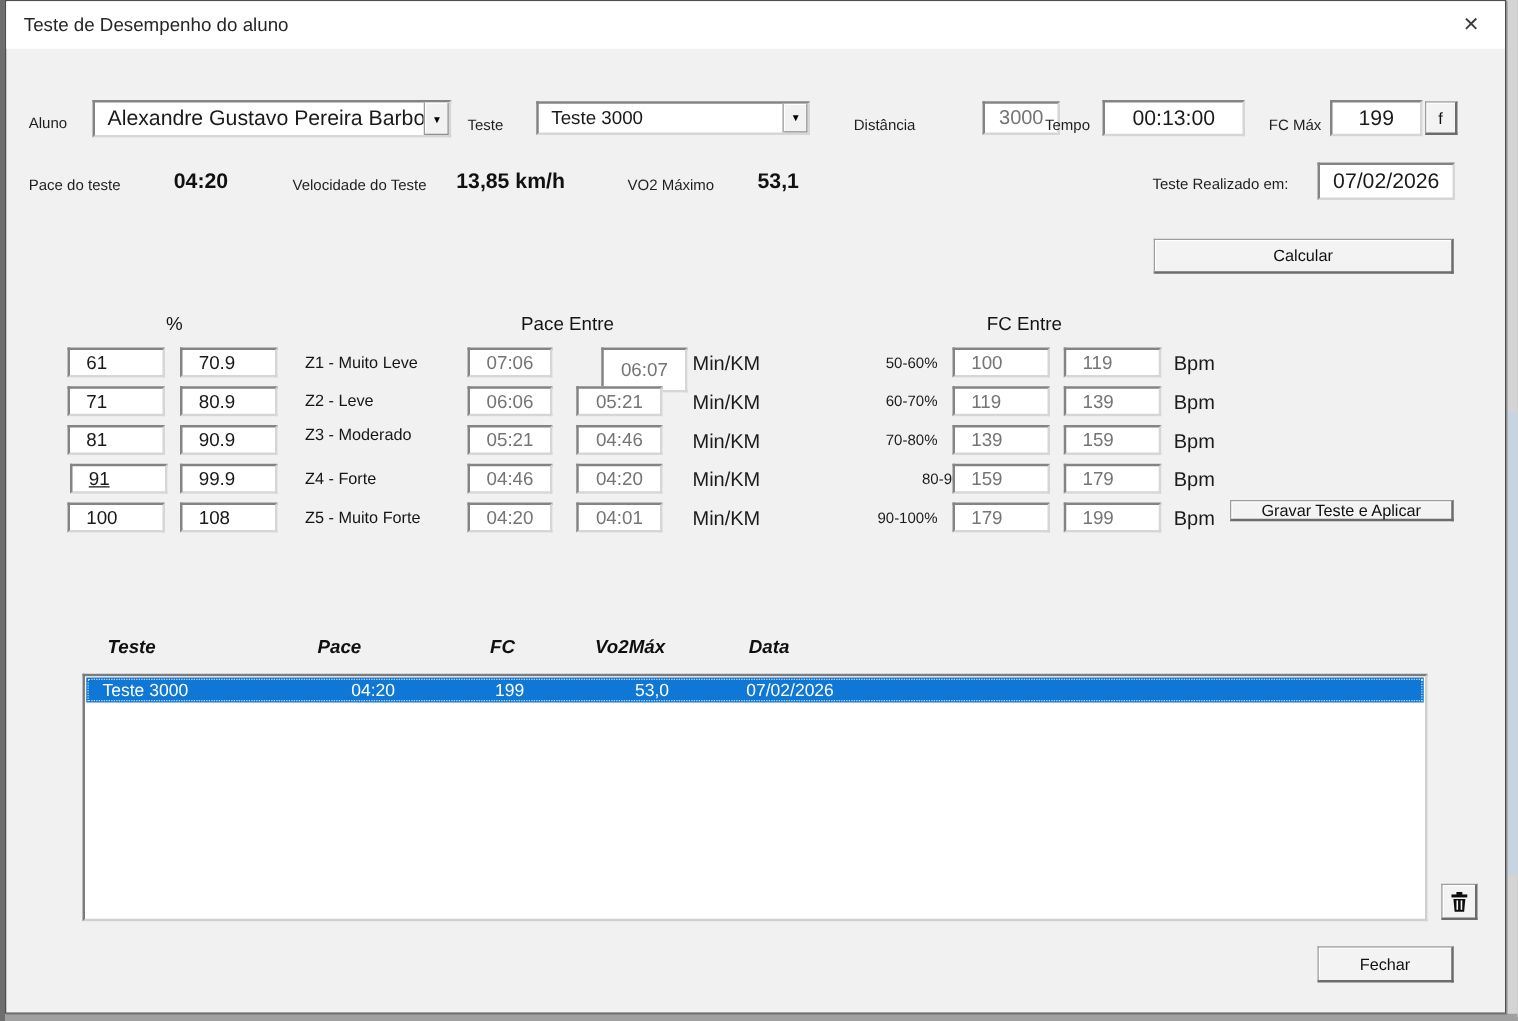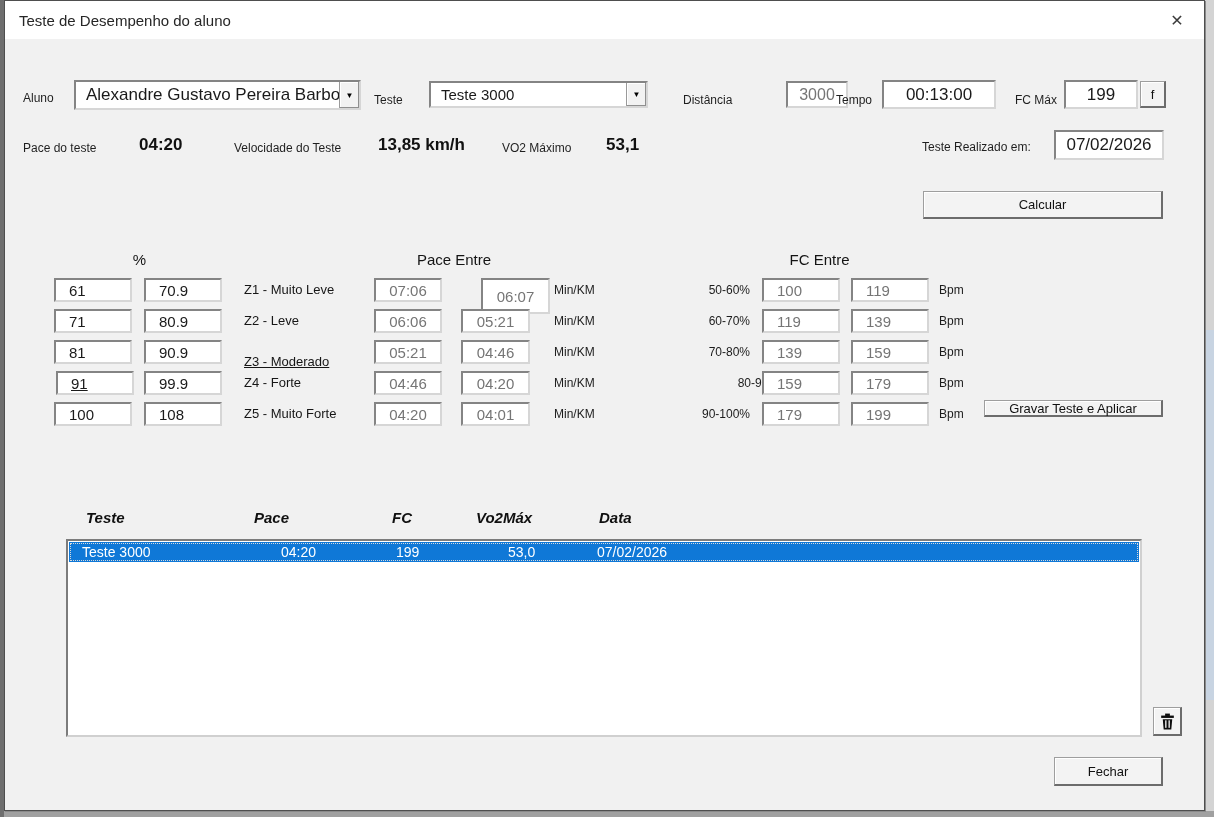--- a/index.html
+++ b/index.html
@@ -35,21 +35,21 @@
          font-size:13px; color:#111; cursor:pointer; }
 
   .combo { position:absolute; background:#fff; border:2px solid; border-color:#848484 #d6d6d6 #d6d6d6 #848484;
            display:flex; align-items:center; cursor:pointer; }
   .combo .cv { flex:1; padding-left:10px; white-space:nowrap; overflow:hidden; }
   .combo .arrow { width:20px; align-self:stretch; display:flex; align-items:center; justify-content:center;
                   font-size:8px; color:#000; background:#f2f2f2; border-left:1px solid #9a9a9a;
                   box-shadow:inset -1px -1px 0 #8f8f8f, inset 1px 1px 0 #fff; }
 
   .sec-hdr { position:absolute; font-size:15px; color:#141414; text-align:center; }
-  .unit { position:absolute; font-size:12px; color:#1c1c1c; }
+  .unit { position:absolute; font-size:16px; color:#1c1c1c; }
   .zlabel { position:absolute; font-size:13px; color:#161616; white-space:nowrap; }
   .range-lbl { position:absolute; font-size:12px; color:#1c1c1c; text-align:right; }
 
   .tbl-hdr { position:absolute; font-size:15px; font-weight:bold; font-style:italic; color:#101010; }
 
   #listbox { position:absolute; left:61px; top:538px; width:1076px; height:198px; background:#fff;
              border:2px solid; border-color:#7c7c7c #d0d0d0 #d0d0d0 #7c7c7c; }
   #sel-row { position:absolute; left:1px; top:1px; right:1px; height:20px; color:#fff; font-size:14px;
              outline:1px dotted #d8d8d8; outline-offset:-2px; cursor:default; }
   #sel-row span { position:absolute; top:2px; white-space:nowrap; }
@@ -92,21 +92,21 @@
   <span class="lbl" style="left:831px; top:92px;">Tempo</span>
   <div class="box center sunken" style="left:877px; top:79px; width:114px; height:29px; font-size:17px;">00:13:00</div>
 
   <span class="lbl" style="left:1010px; top:92px;">FC Máx</span>
   <div class="box center sunken" style="left:1059px; top:79px; width:74px; height:29px; font-size:17px;">199</div>
   <div class="btn" style="left:1135px; top:80px; width:26px; height:27px;">f</div>
 
   <span class="lbl" style="left:18px; top:140px;">Pace do teste</span>
   <span class="big" style="left:134px; top:134px;">04:20</span>
   <span class="lbl" style="left:229px; top:140px;">Velocidade do Teste</span>
-  <span class="big" style="left:373px; top:134px;">13,85 km/h</span>
+  <span class="big" style="left:360px; top:134px;">13,85 km/h</span>
   <span class="lbl" style="left:497px; top:140px;">VO2 Máximo</span>
   <span class="big" style="left:601px; top:134px;">53,1</span>
   <span class="lbl" style="left:917px; top:139px;">Teste Realizado em:</span>
   <div class="box center sunken" style="left:1049px; top:129px; width:110px; height:30px; font-size:17px;">07/02/2026</div>
 
   <div class="btn" id="calc-btn">Calcular</div>
 
   <div class="sec-hdr" style="left:48px; top:250px; width:173px;">%</div>
   <div class="sec-hdr" style="left:369px; top:250px; width:160px;">Pace Entre</div>
   <div class="sec-hdr" style="left:728px; top:250px; width:173px;">FC Entre</div>
@@ -132,21 +132,21 @@
       <div class="box center sunken gray" style="left:456px; width:69px; height:24px;">05:21</div>
       <span class="unit" style="left:549px; top:5px;">Min/KM</span>
       <span class="range-lbl" style="left:668px; top:5px; width:77px;">60-70%</span>
       <div class="box padded sunken gray" style="left:757px; width:78px; height:24px;">119</div>
       <div class="box padded sunken gray" style="left:846px; width:78px; height:24px;">139</div>
       <span class="unit" style="left:934px; top:5px;">Bpm</span>
     </div>
       <div style="position: absolute; left: 0px; top: 339px; width: 100%; height: 24px;">
       <div class="box padded sunken" style="left:49px;  width:78px; height:24px;">81</div>
       <div class="box padded sunken" style="left:139px; width:78px; height:24px;">90.9</div>
-      <span class="zlabel" style="left:239px; top:14px;text-decoration:underline;">Z3 - Moderado</span>
+      <span class="zlabel" style="left:239px; top:0;">Z3 - Moderado</span>
       <div class="box center sunken gray" style="left:369px; width:68px; height:24px;">05:21</div>
       <div class="box center sunken gray" style="left:456px; width:69px; height:24px;">04:46</div>
       <span class="unit" style="left:549px; top:5px;">Min/KM</span>
       <span class="range-lbl" style="left:668px; top:5px; width:77px;">70-80%</span>
       <div class="box padded sunken gray" style="left:757px; width:78px; height:24px;">139</div>
       <div class="box padded sunken gray" style="left:846px; width:78px; height:24px;">159</div>
       <span class="unit" style="left:934px; top:5px;">Bpm</span>
     </div>
       <div style="position: absolute; left: 0px; top: 370px; width: 100%; height: 24px;">
       <div class="box padded sunken" style="left:51px;  width:78px; height:24px;text-decoration:underline;">91</div>

